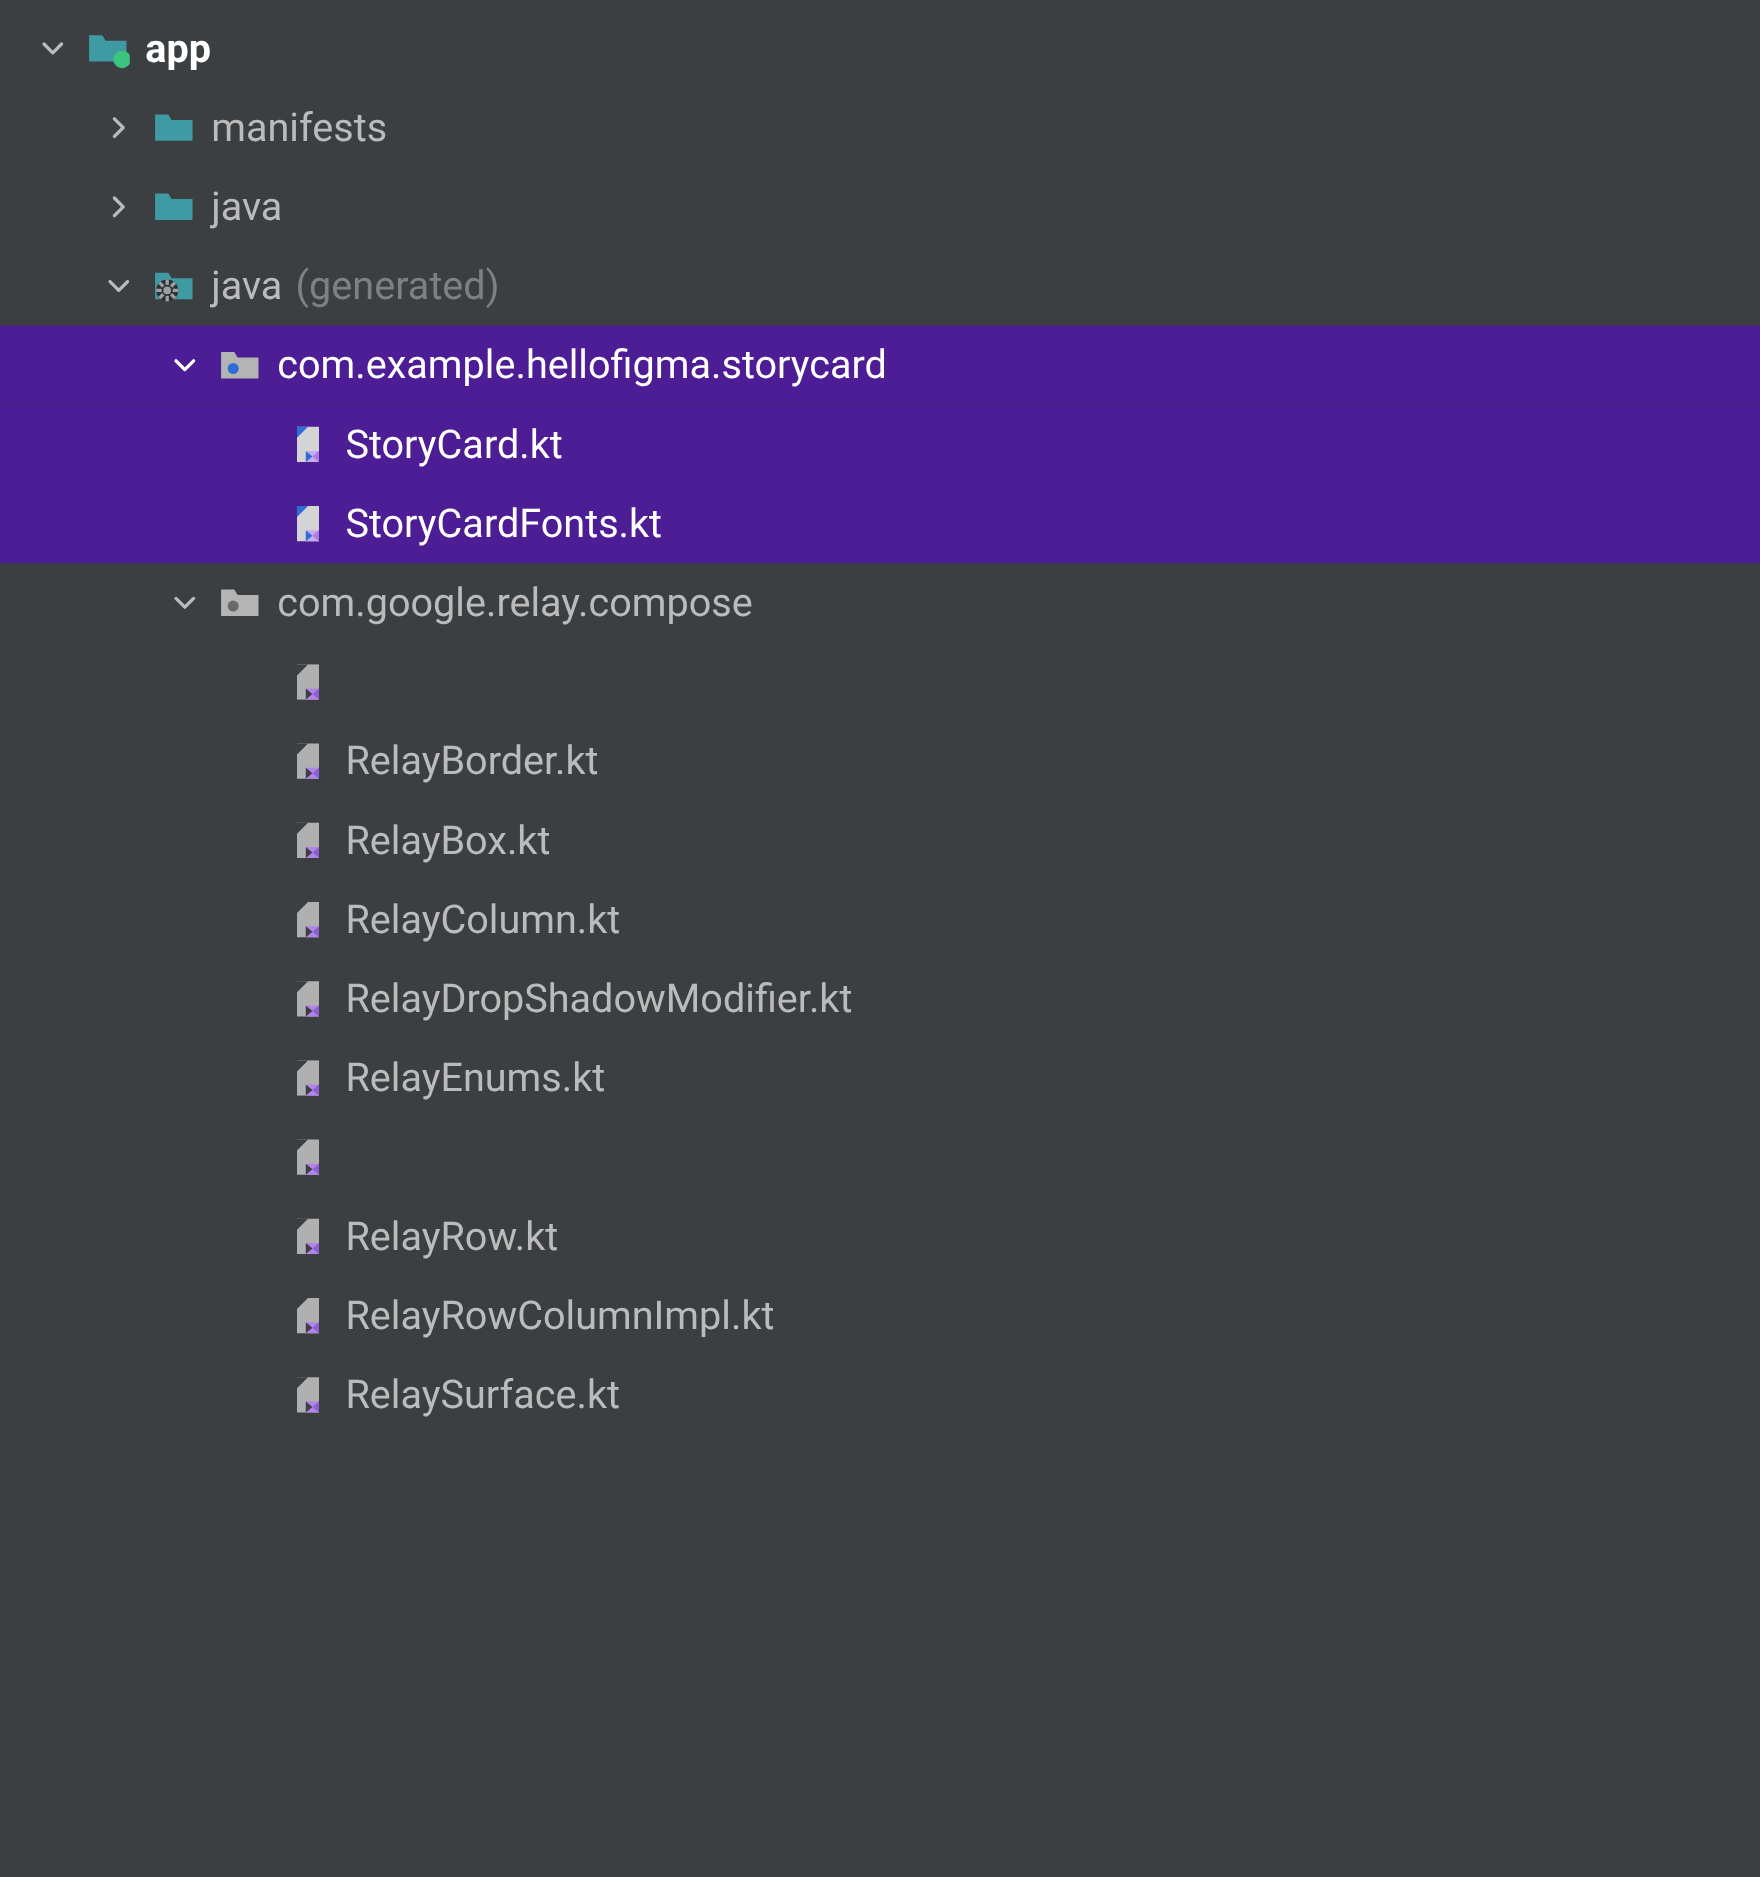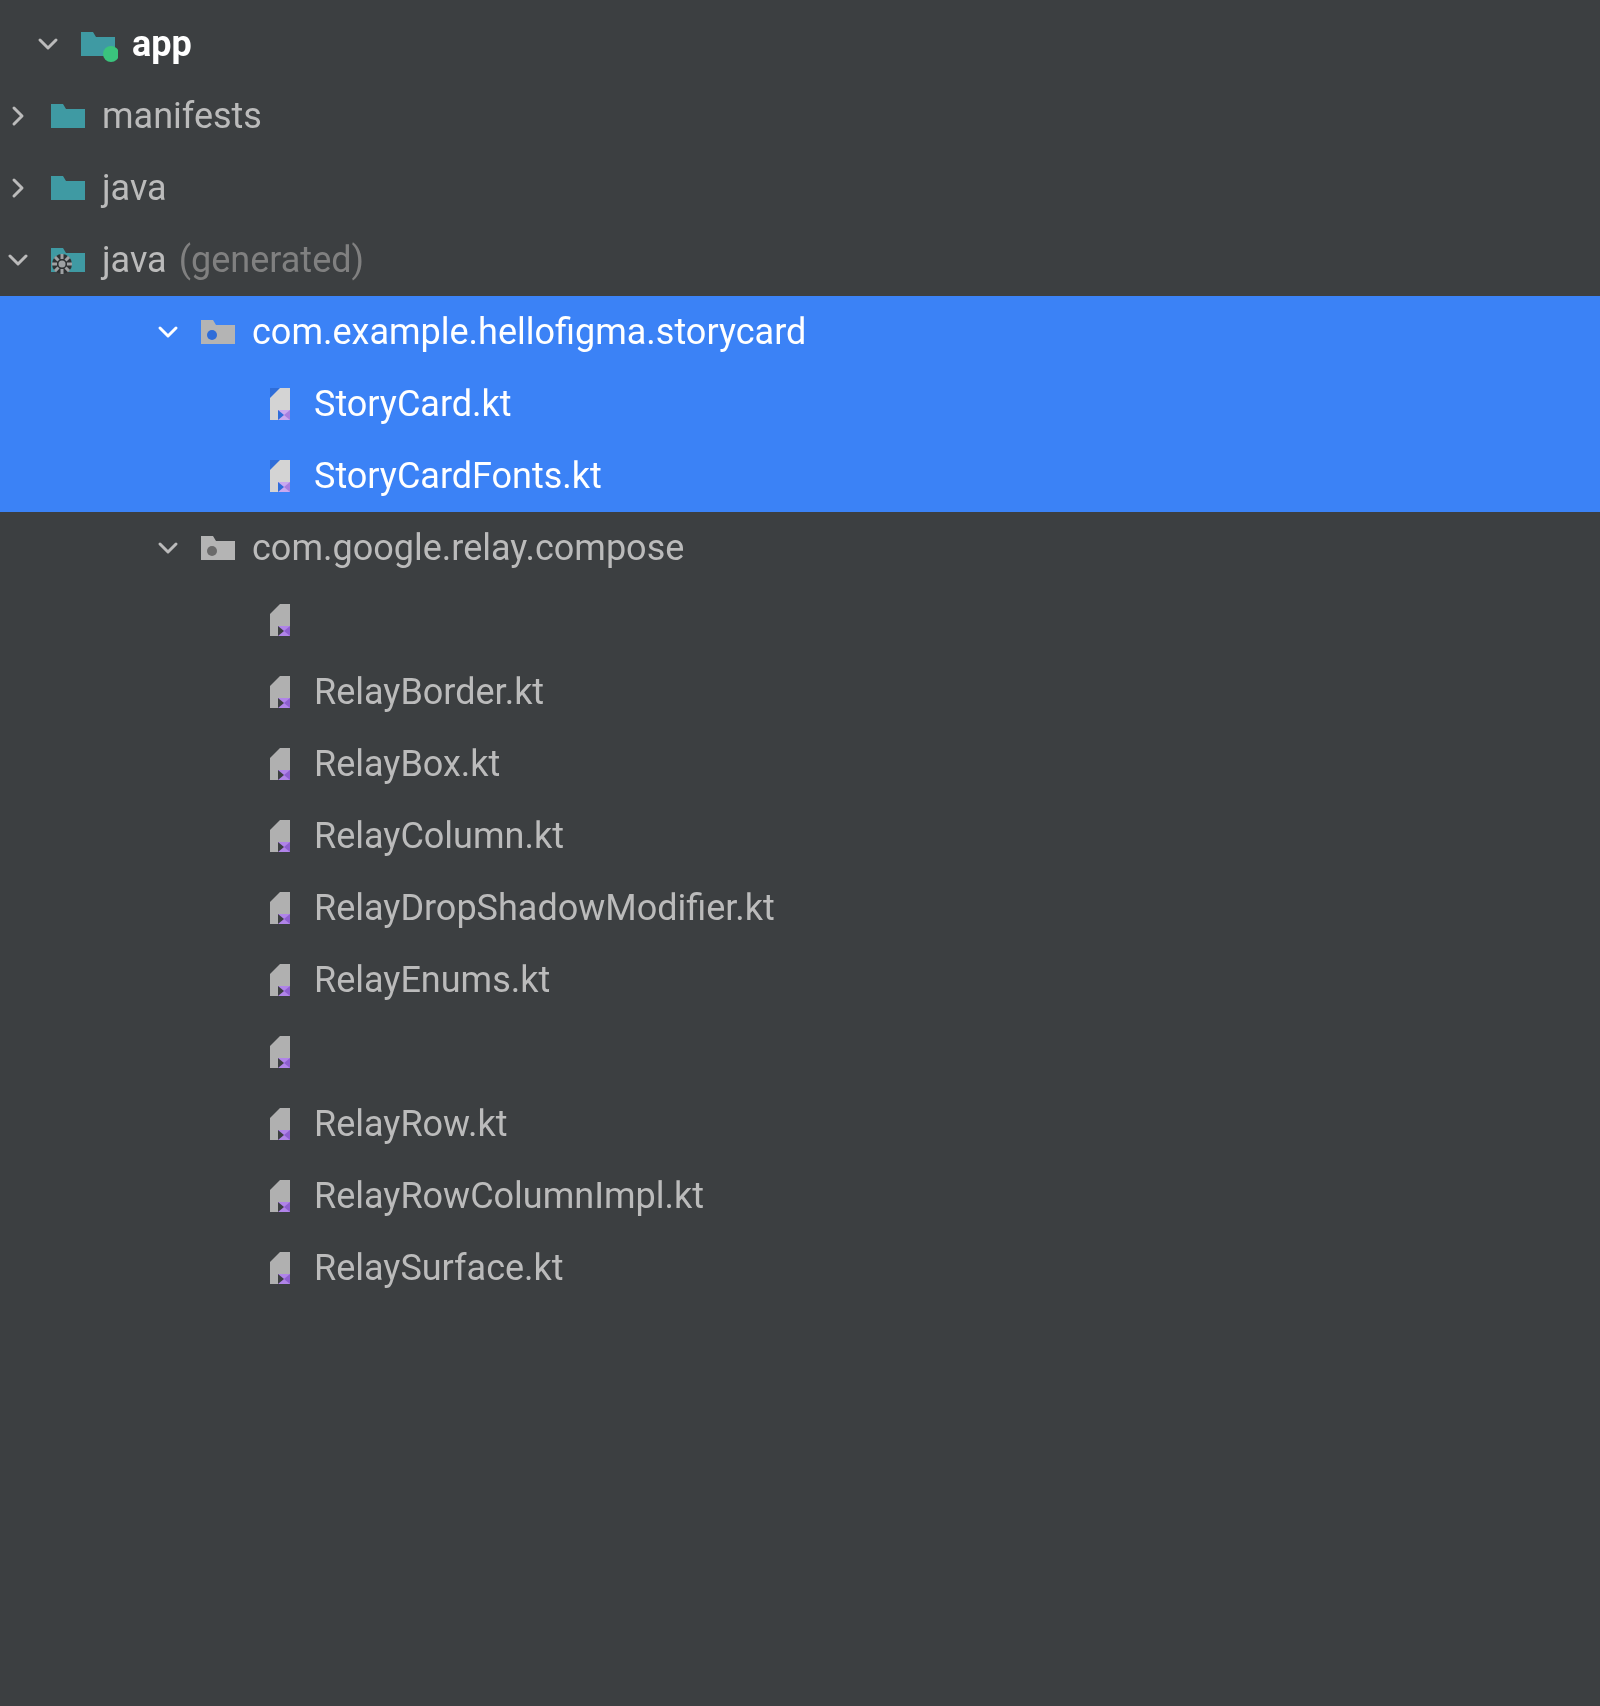--- a/index.html
+++ b/index.html
@@ -17,25 +17,25 @@
       user-select: none;
     }
     .tree-row {
       display: flex;
       align-items: center;
       height: 72px;
       padding-right: 20px;
       white-space: nowrap;
     }
     .tree-row.selected {
-      background: #3b82f6;
+      background: #4c1d95;
       color: #ffffff;
     }
     .indent-0 { padding-left: 30px; align-items: center; }
-    .indent-1 { }
+    .indent-1 { padding-left: 90px; }
     .indent-2 { padding-left: 150px; }
     .indent-3 { padding-left: 260px; }
 
     .chevron {
       width: 36px;
       height: 36px;
       display: inline-flex;
       align-items: center;
       justify-content: center;
       margin-right: 12px;

